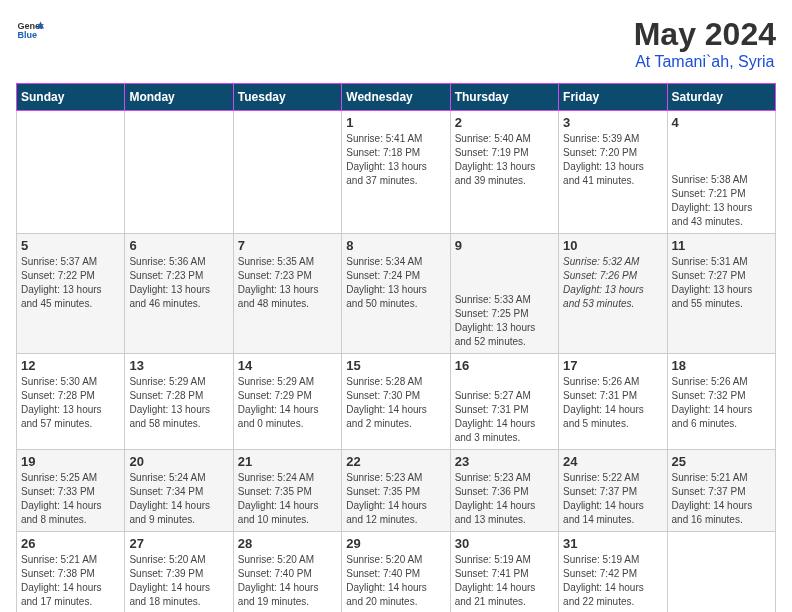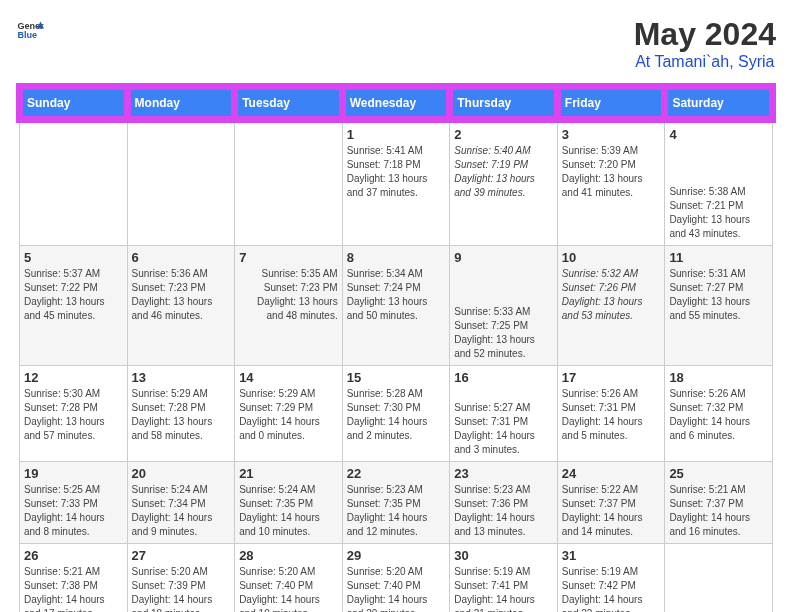--- a/index.html
+++ b/index.html
@@ -36,27 +36,27 @@
     .title-block .location {
       font-size: 16px;
       color: #1d4ed8;
     }
     table {
       width: 100%;
       border-collapse: collapse;
       font-size: 11px;
     }
     thead tr th {
-      background-color: #3b82f6;
+      background-color: #0c4a6e;
       color: #fff;
       padding: 6px 4px;
       text-align: left;
       font-size: 12px;
       font-weight: bold;
-      border: 7px solid #d946ef;
+      border: 1px solid #d946ef;
     }
     tbody tr td {
       border: 1px solid #ccc;
       padding: 4px 4px;
       vertical-align: top;
       width: calc(100% / 7);
       min-height: 80px;
       background: #fff;
     }
     tbody tr:nth-child(even) td {
@@ -113,21 +113,21 @@
         <td class="empty-cell"></td>
         <td>
           <div class="day-number">1</div>
           <div class="day-info" style="white-space: pre-line;">Sunrise: 5:41 AM
 Sunset: 7:18 PM
 Daylight: 13 hours
 and 37 minutes.</div>
         </td>
         <td>
           <div class="day-number">2</div>
-          <div class="day-info" style="white-space: pre-line; font-style: italic;">Sunrise: 5:40 AM
+          <div class="day-info" style="white-space: pre-line;">Sunrise: 5:40 AM
 Sunset: 7:19 PM
 Daylight: 13 hours
 and 39 minutes.</div>
         </td>
         <td>
           <div class="day-number">3</div>
           <div class="day-info" style="white-space: pre-line;">Sunrise: 5:39 AM
 Sunset: 7:20 PM
 Daylight: 13 hours
 and 41 minutes.</div>
@@ -150,21 +150,21 @@
         </td>
         <td>
           <div class="day-number">6</div>
           <div class="day-info" style="white-space: pre-line;">Sunrise: 5:36 AM
 Sunset: 7:23 PM
 Daylight: 13 hours
 and 46 minutes.</div>
         </td>
         <td>
           <div class="day-number">7</div>
-          <div class="day-info" style="white-space: pre-line; text-align: right;">Sunrise: 5:35 AM
+          <div class="day-info" style="white-space: pre-line;">Sunrise: 5:35 AM
 Sunset: 7:23 PM
 Daylight: 13 hours
 and 48 minutes.</div>
         </td>
         <td>
           <div class="day-number">8</div>
           <div class="day-info" style="white-space: pre-line;">Sunrise: 5:34 AM
 Sunset: 7:24 PM
 Daylight: 13 hours
 and 50 minutes.</div>

